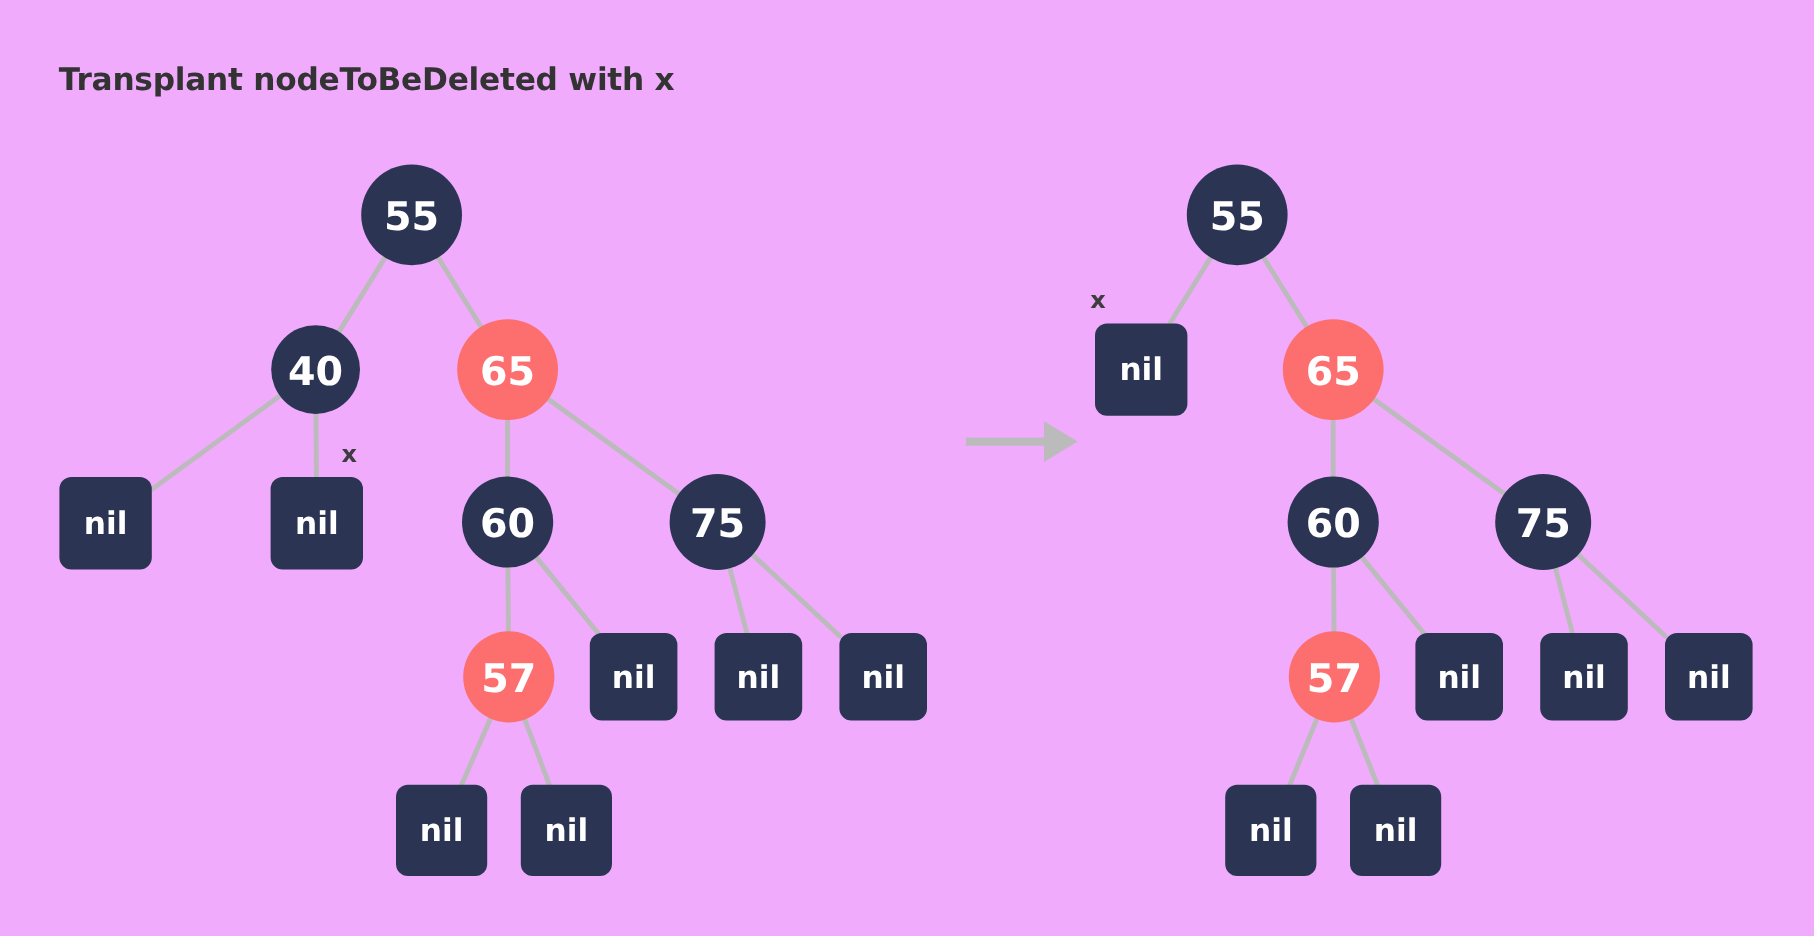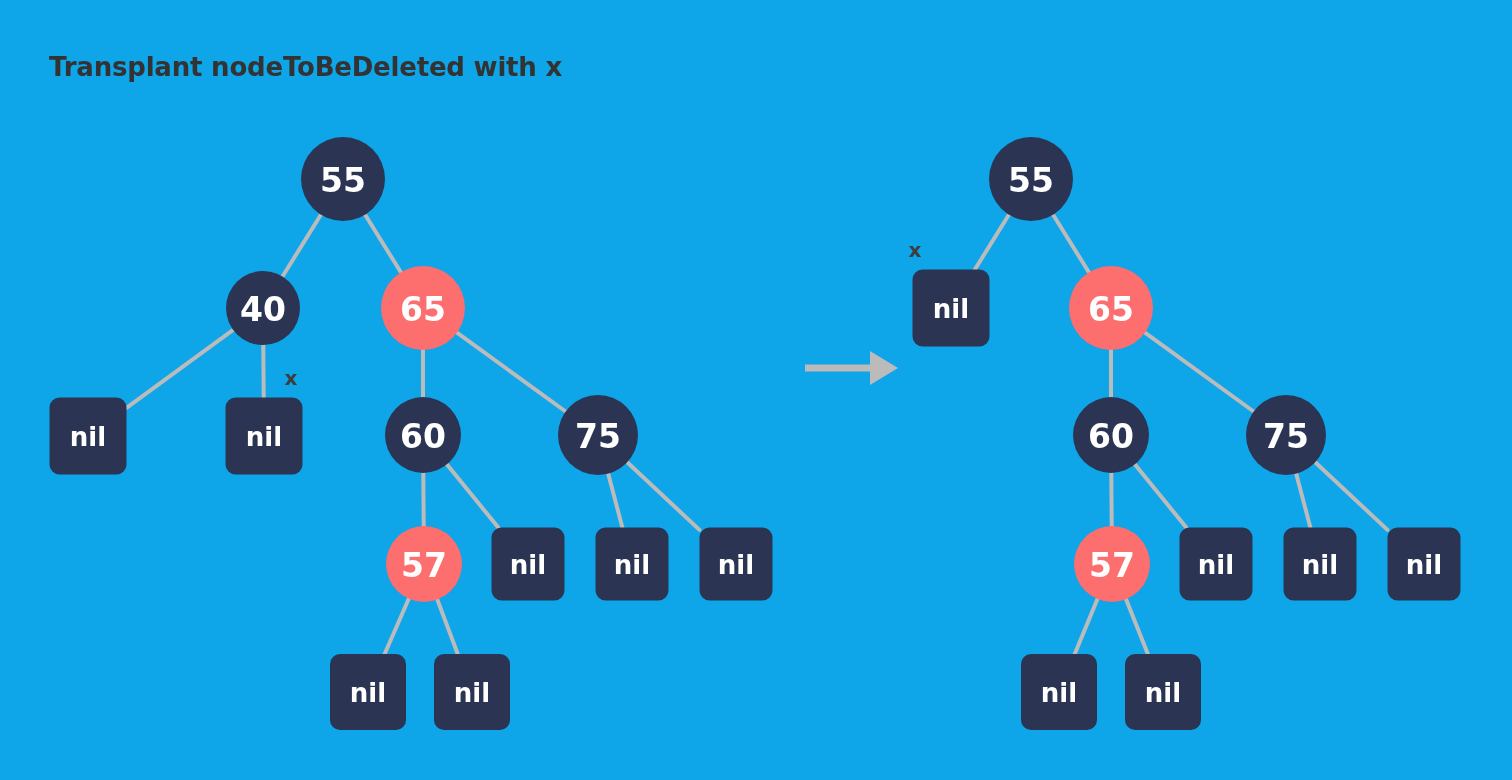--- a/index.html
+++ b/index.html
@@ -11,21 +11,21 @@
     width: 1512px;
     height: 780px;
     overflow: hidden;
     font-family: "DejaVu Sans", sans-serif;
     position: relative;
   }
   #stage {
     position: relative;
     width: 1512px;
     height: 780px;
-    background: #0ea5e9;
+    background: #f0abfc;
   }
   #title {
     position: absolute;
     left: 49px;
     top: 52px;
     font-family: "DejaVu Sans", sans-serif;
     font-size: 26px;
     font-weight: 700;
     letter-spacing: -0.2px;
     color: #333333;

